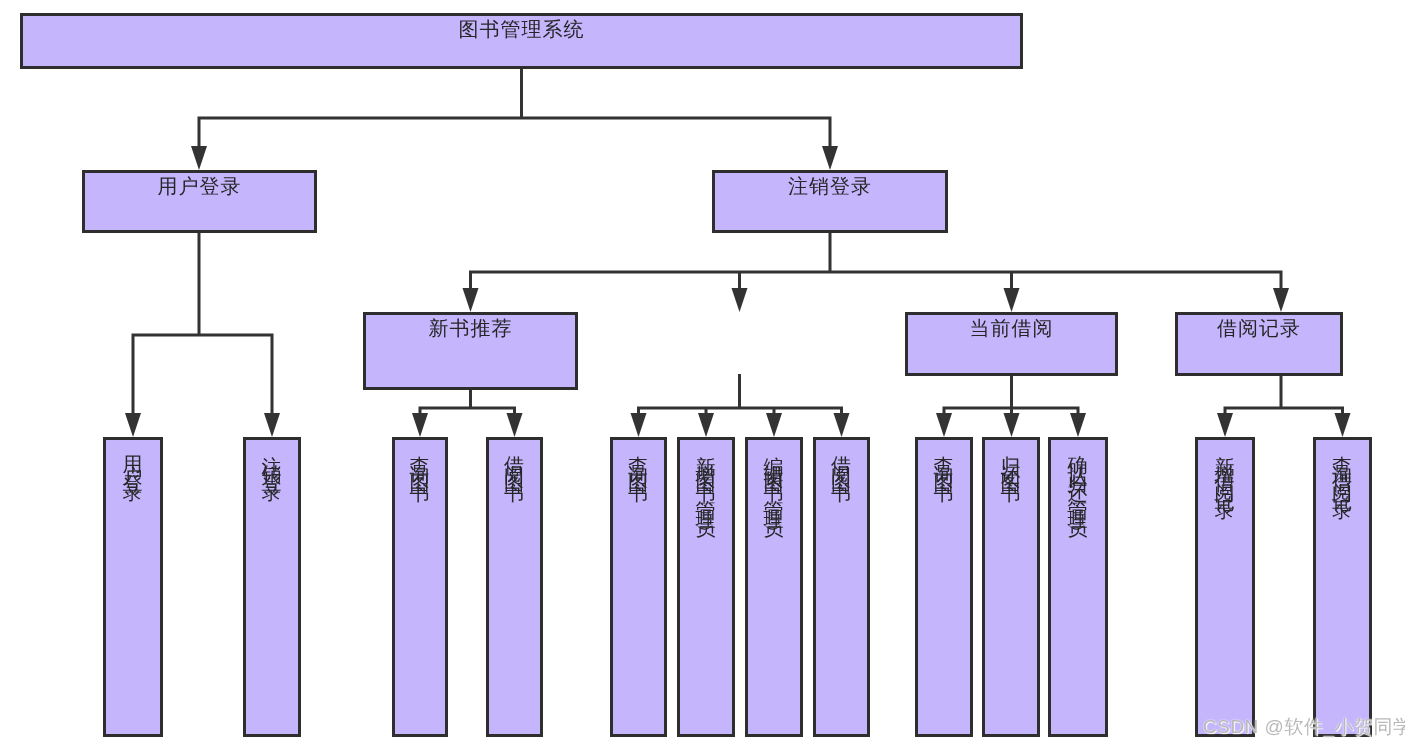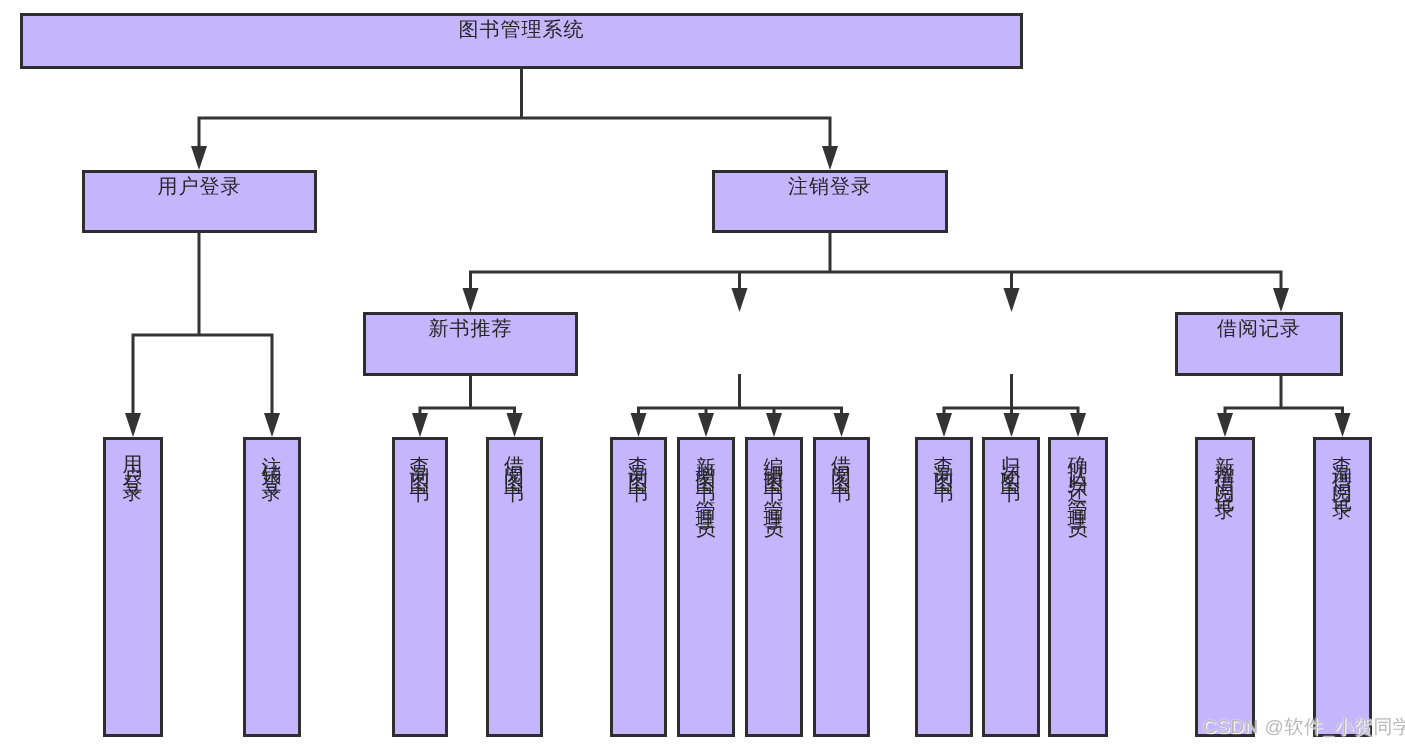--- a/index.html
+++ b/index.html
@@ -112,22 +112,25 @@
     <span>图书管理系统</span>
   </div>
 
   <div class="node h-label" style="left:82px; top:170px; width:235px; height:63px;">
     <span>用户登录</span>
   </div>
   <div class="node h-label" style="left:712px; top:170px; width:236px; height:63px;">
     <span>注销登录</span>
   </div>
 
-  <div class="node h-label" style="left:363px; top:312px; width:215px; height:64px;">
+  <div class="node h-label" style="left:363px; top:312px; width:215px; height:78px;">
     <span>新书推荐</span>
+  </div>
+  <div class="node h-label" style="left:905px; top:312px; width:213px; height:64px;">
+    <span>当前借阅</span>
   </div>
   <div class="node h-label" style="left:1175px; top:312px; width:168px; height:64px;">
     <span>借阅记录</span>
   </div>
 
   <div class="node leaf" style="left:103px; top:437px; width:60px; height:300px;">
     <span>用户登录</span>
   </div>
   <div class="node leaf" style="left:243px; top:437px; width:58px; height:300px;">
     <span>注销登录</span>

